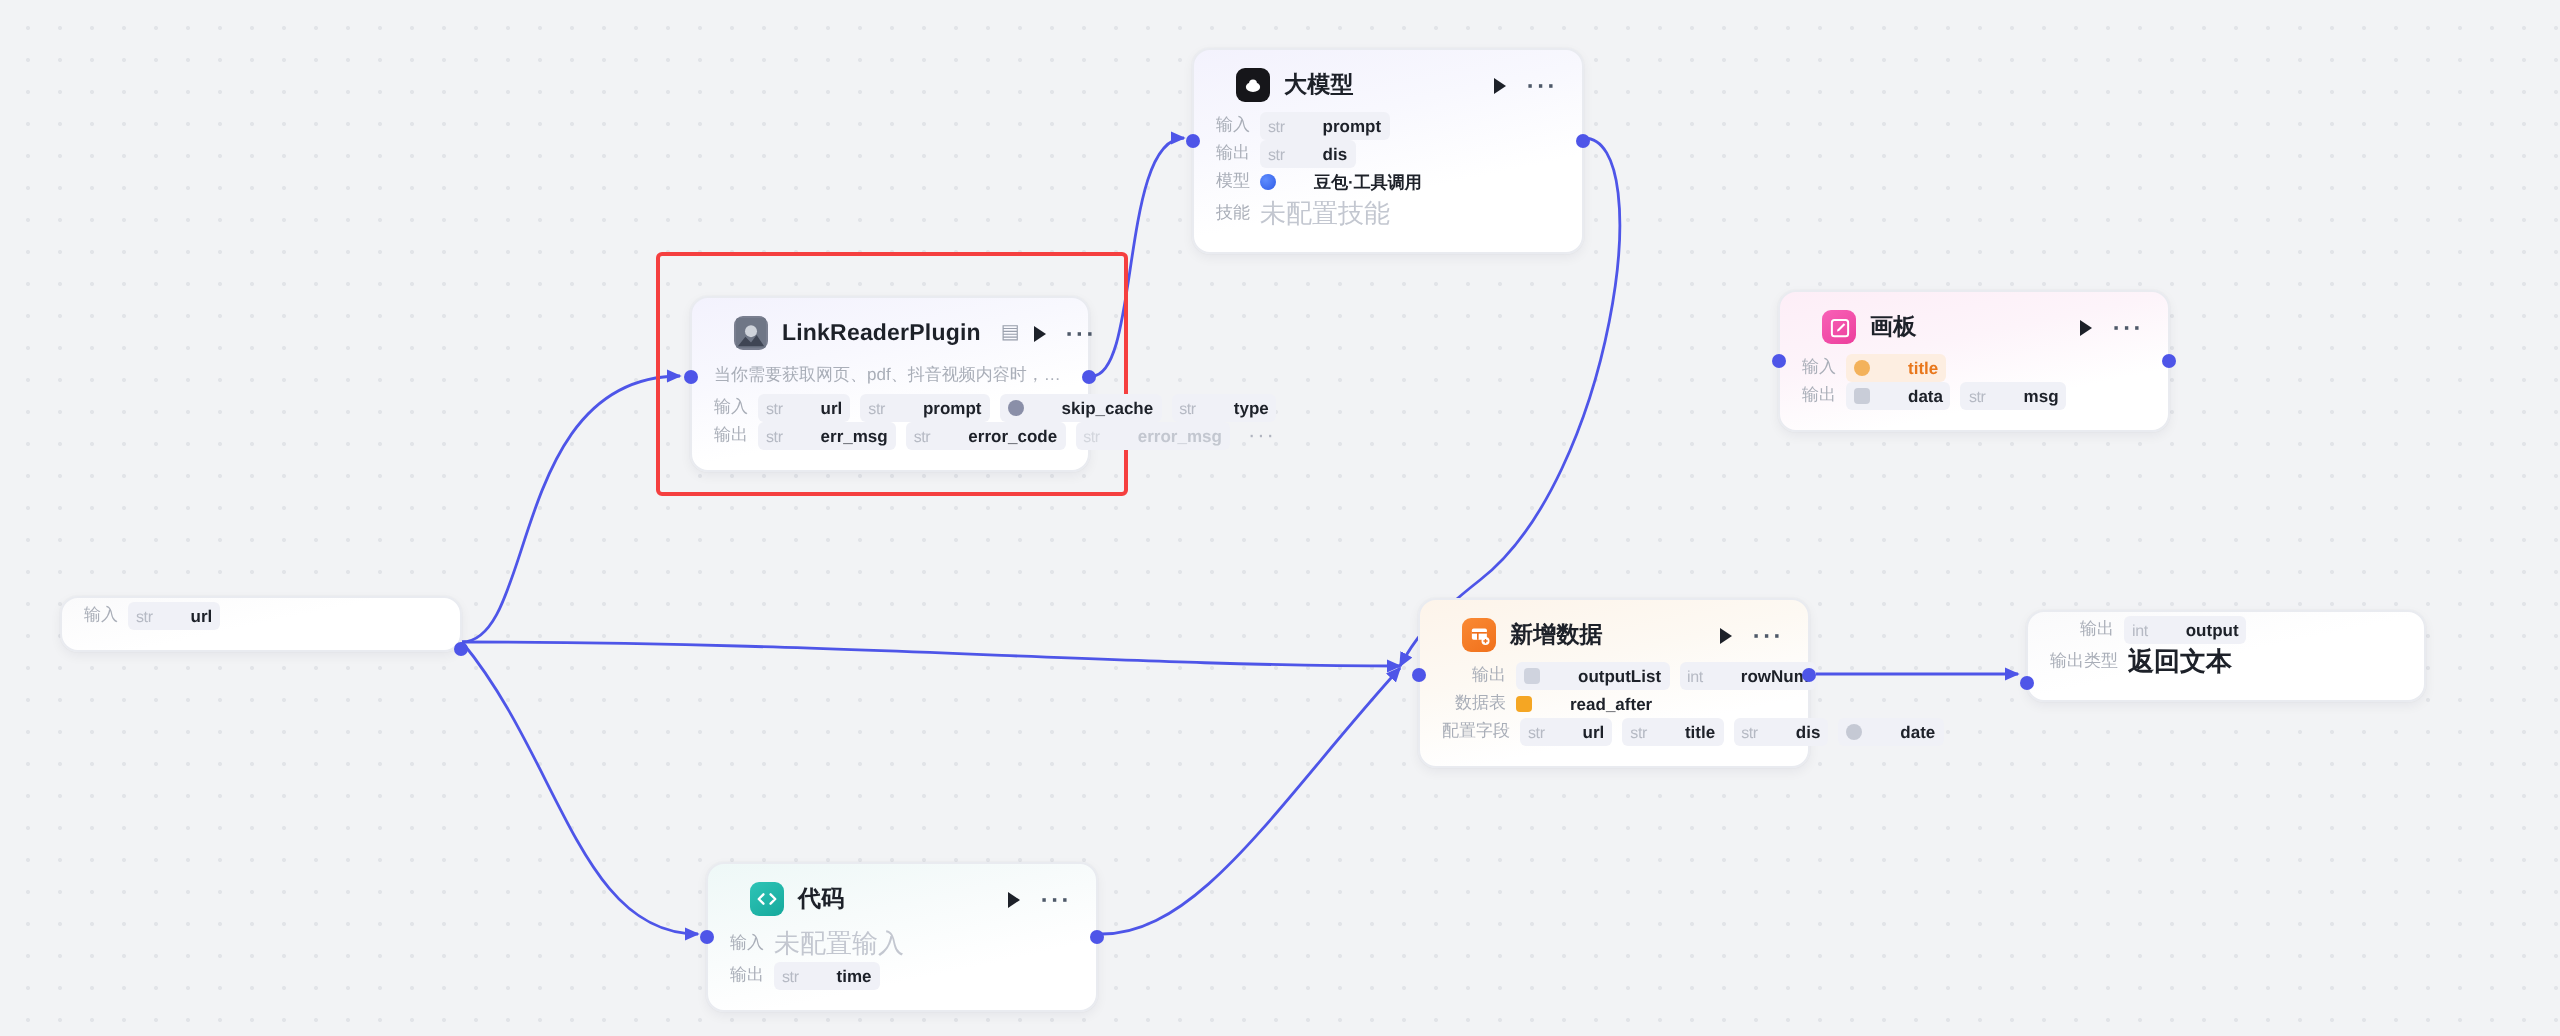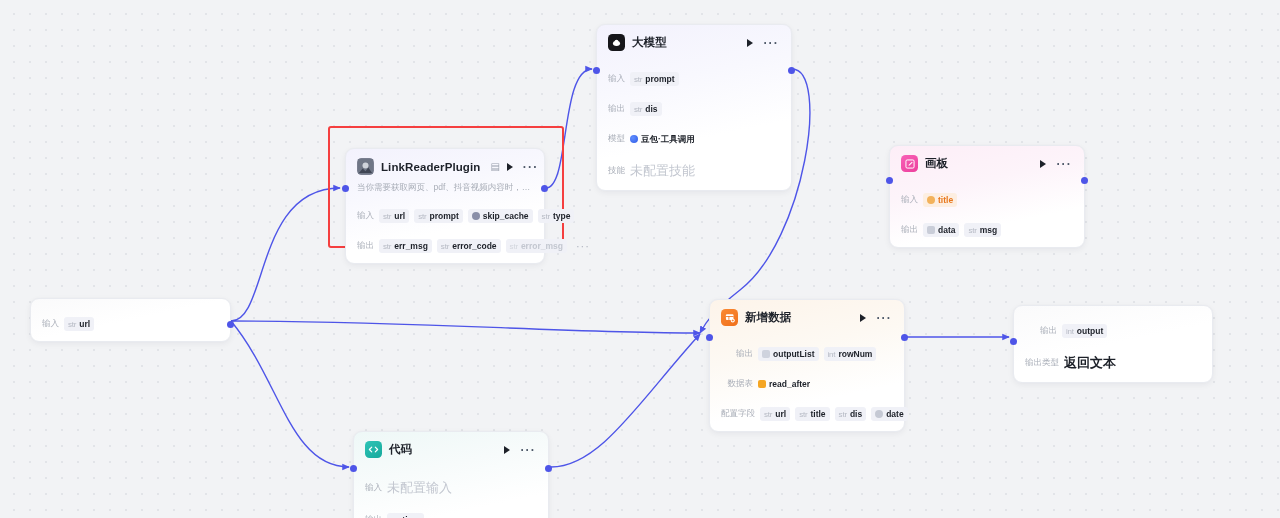--- a/index.html
+++ b/index.html
@@ -54,20 +54,21 @@
   }
   .node.grad-teal {
     background: linear-gradient(168deg, #eef8f7 0%, #f7fbfb 36%, #ffffff 70%);
   }
 
   .node-head {
     display: flex;
     align-items: center;
     padding: 9px 10px 3px 11px;
     gap: 7px;
+    margin-left: 10px;
   }
   .node-icon {
     width: 17px;
     height: 17px;
     border-radius: 4.5px;
     flex: 0 0 auto;
     display: flex;
     align-items: center;
     justify-content: center;
     color: #fff;
@@ -130,35 +131,35 @@
     overflow: hidden;
     text-overflow: ellipsis;
     margin: 1px 0 4px 0;
     max-width: 176px;
   }
 
   .row {
     display: flex;
     align-items: center;
     gap: 5px;
-    margin-top: 16px;
+    margin-top: 0;
     flex-wrap: nowrap;
   }
   .row-label {
     font-size: 8.5px;
     color: #a9aeb8;
     flex: 0 0 auto;
     white-space: nowrap;
   }
   .row-label.wide { min-width: 32px; text-align: right; }
 
   .chip {
     display: inline-flex;
     align-items: center;
-    gap: 3px;
+    gap: 19px;
     background: #f0f1f7;
     border-radius: 3px;
     padding: 1.5px 4px;
     font-size: 8.5px;
     font-weight: bold;
     color: #1d2129;
     white-space: nowrap;
     line-height: 11px;
   }
   .chip .ty {

